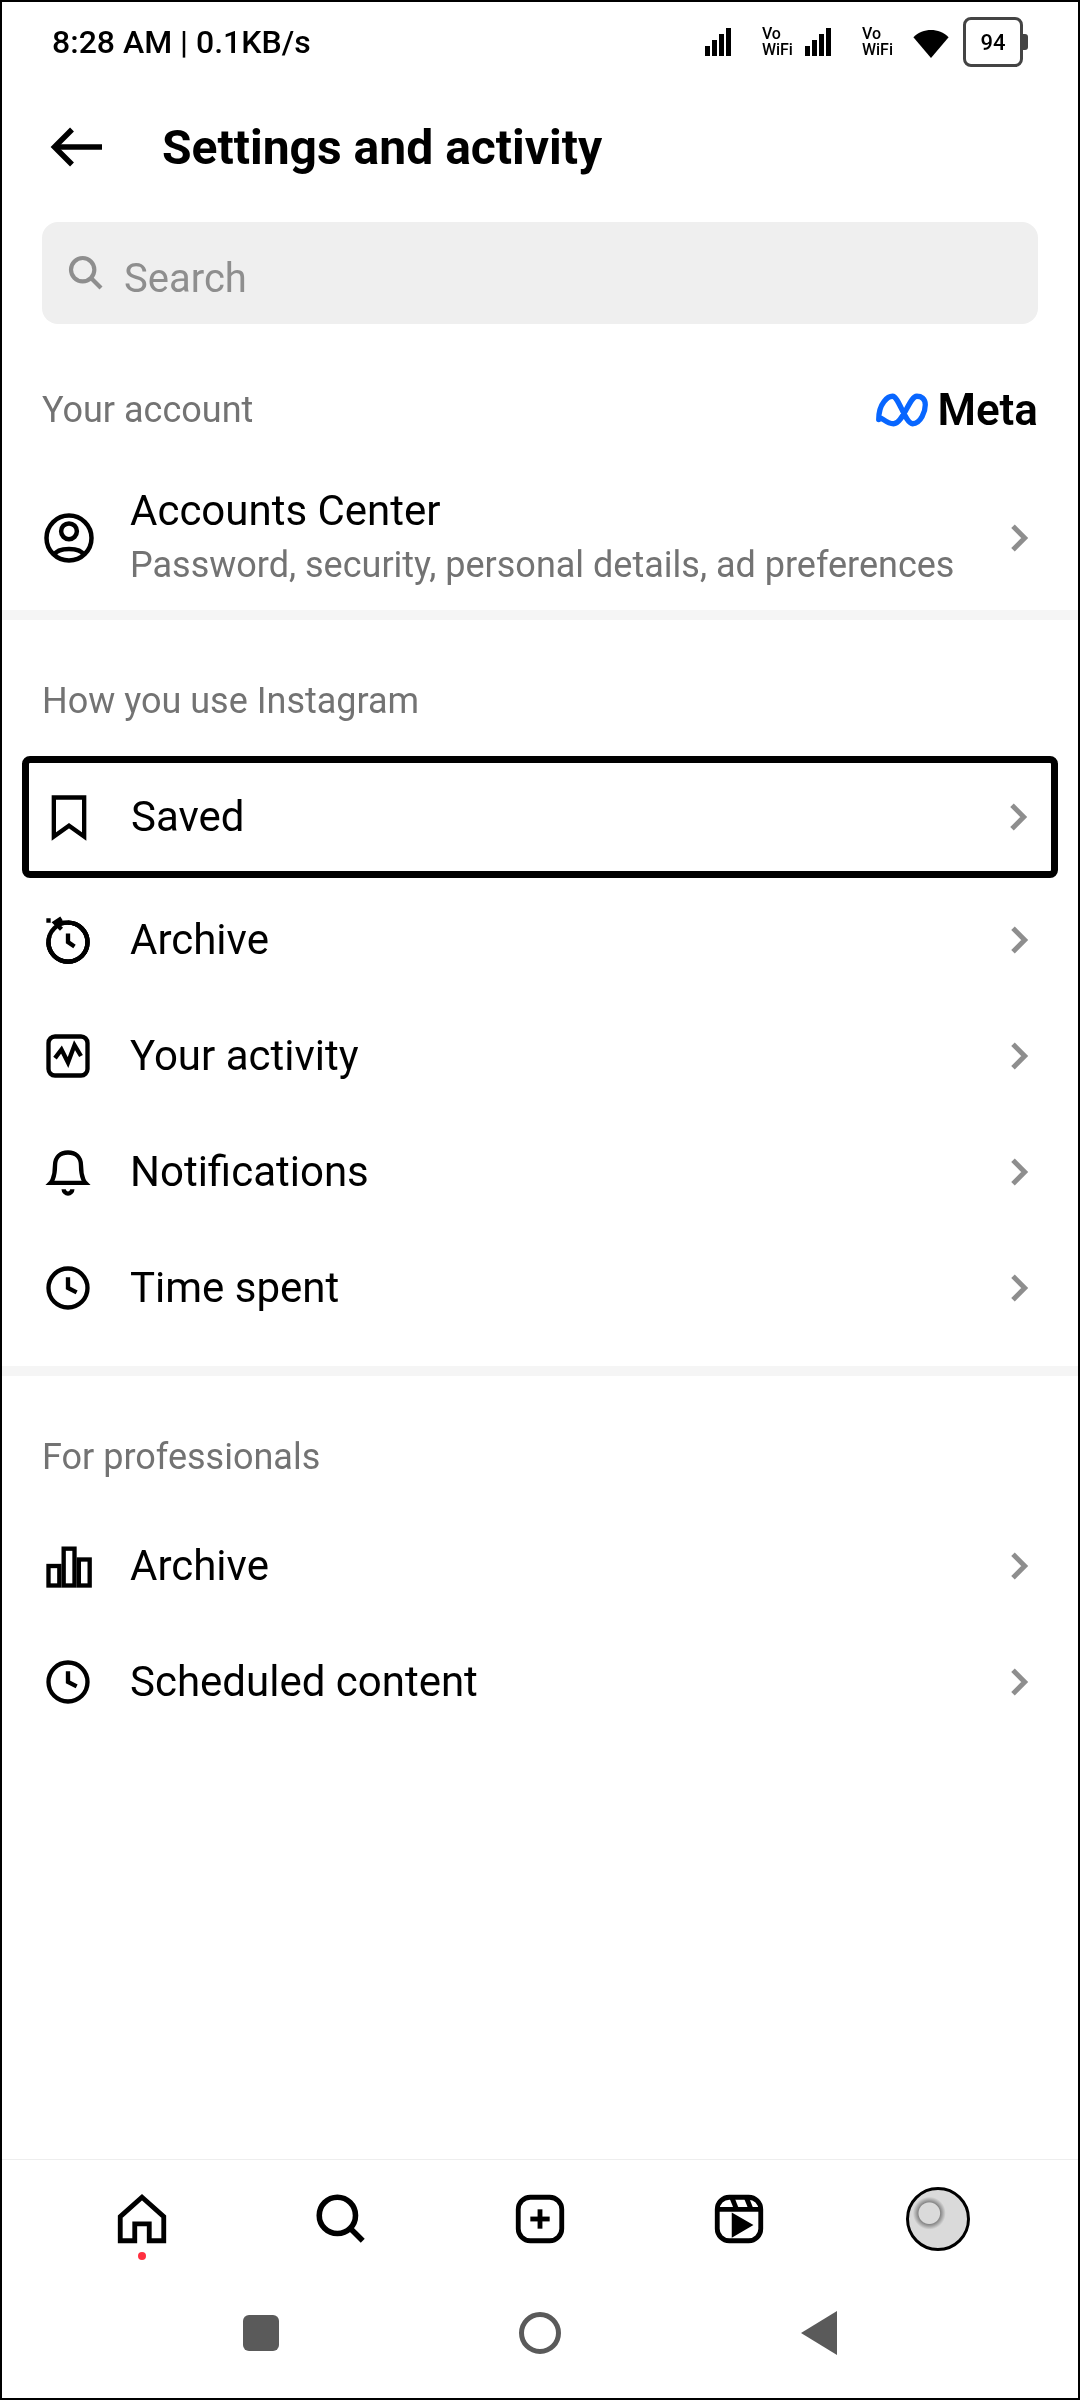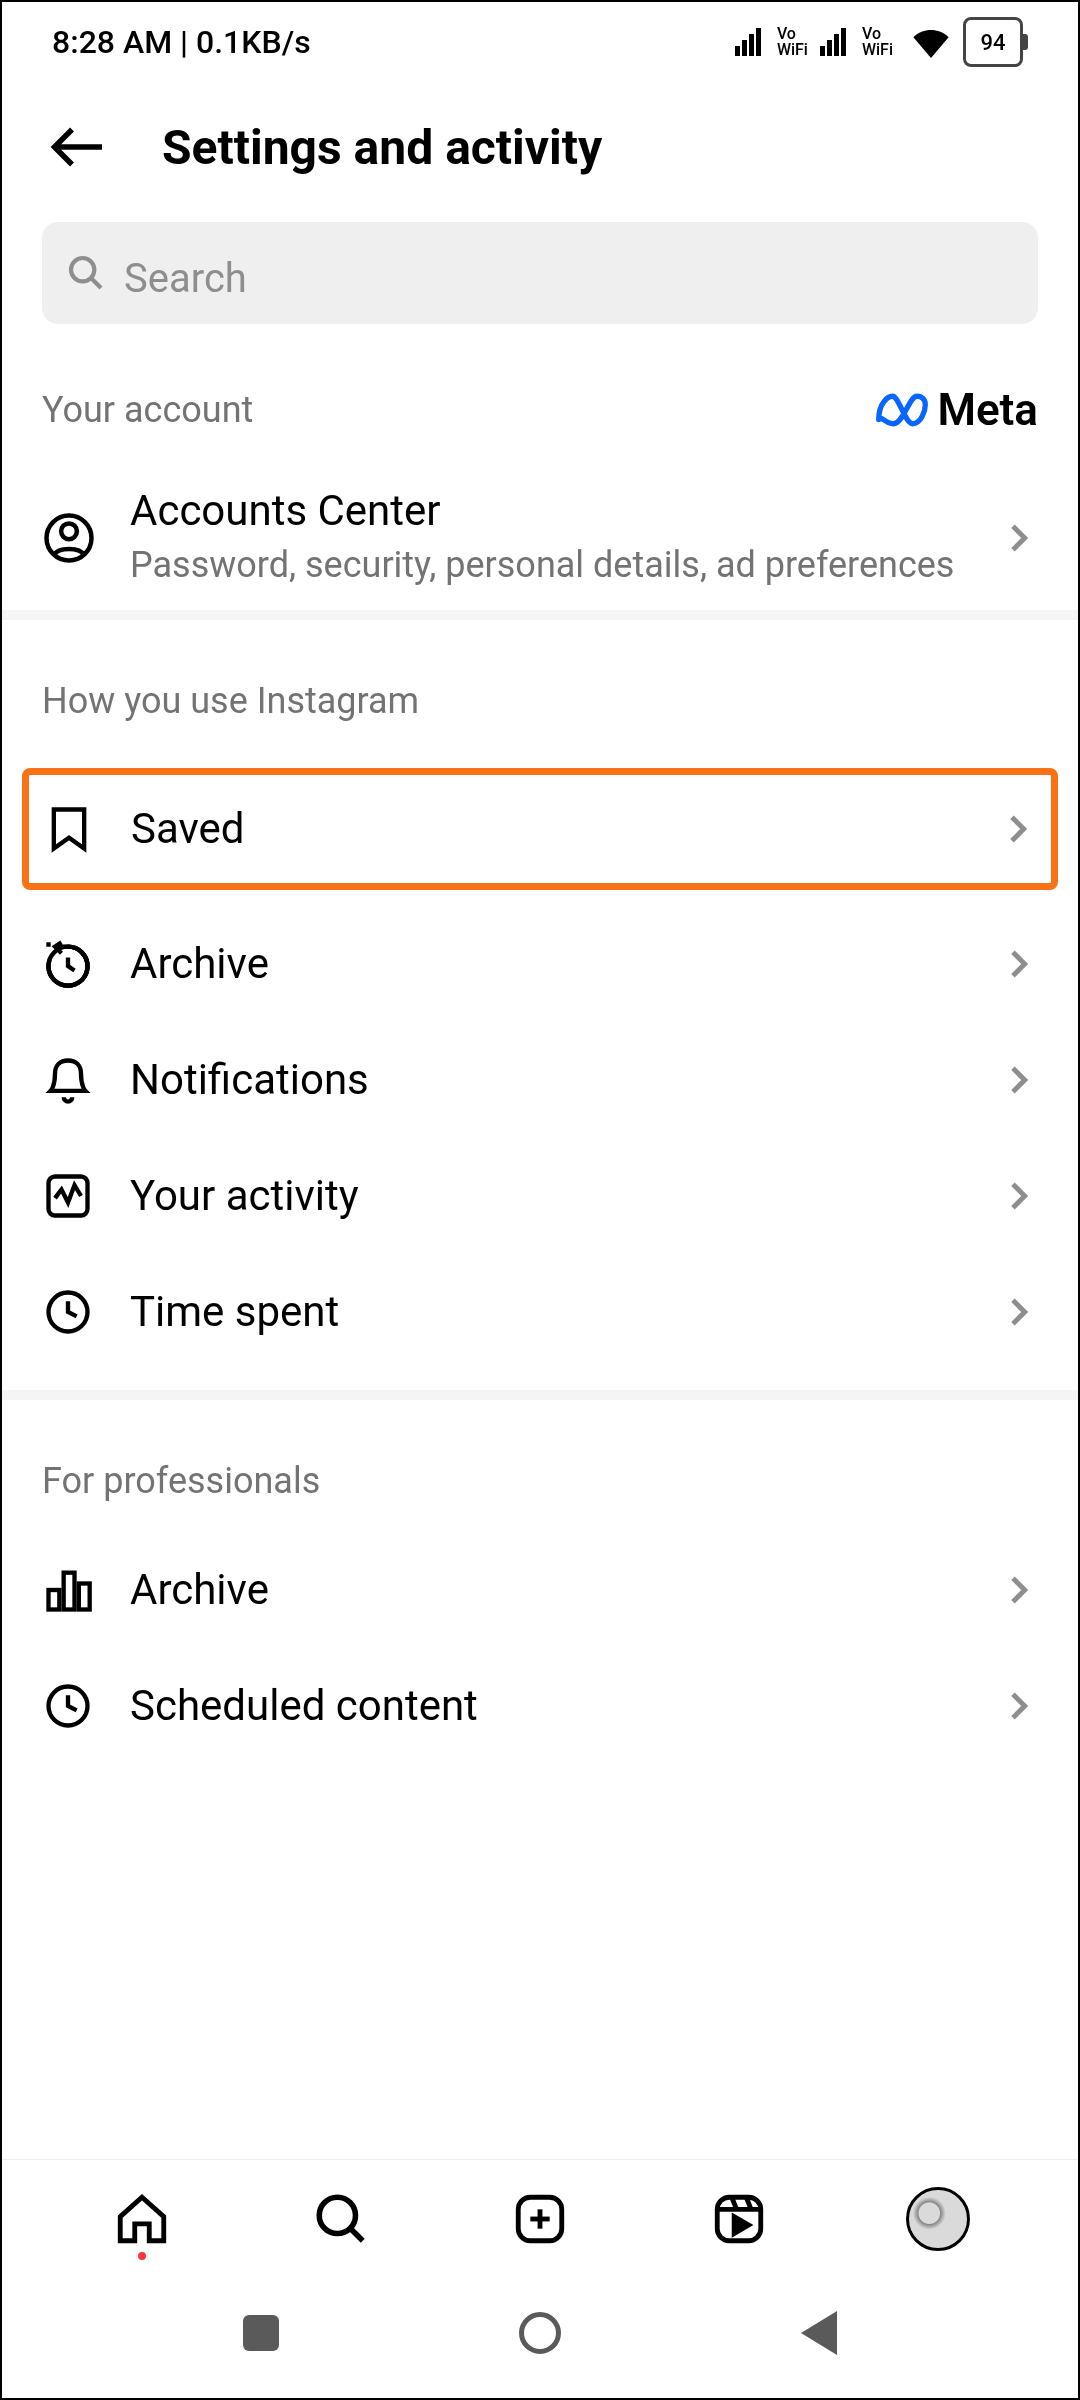--- a/index.html
+++ b/index.html
@@ -4,21 +4,21 @@
   <style>
     * { margin: 0; padding: 0; box-sizing: border-box; font-family: -apple-system, BlinkMacSystemFont, "Segoe UI", Roboto, Helvetica, Arial, sans-serif; }
     body { width: 1080px; height: 2400px; background: #fff; display: flex; flex-direction: column; border: 2px solid #000; }
     
     
     .status-bar { height: 80px; display: flex; align-items: center; justify-content: space-between; padding: 0 50px; font-size: 32px; font-weight: 500; color: #000; }
     .status-left { display: flex; align-items: center; }
     .status-right { display: flex; align-items: center; gap: 12px; }
     .signal-group { display: flex; align-items: flex-end; gap: 2px; }
     .signal-bar { width: 5px; background: #000; }
-    .vowifi { font-size: 16px; line-height: 1; margin-left: 4px; }
+    .vowifi { font-size: 16px; line-height: 1; margin-left: 19px; }
     .wifi-svg, .battery-svg { margin-left: 6px; }
     .battery { display: flex; align-items: center; }
     .battery-body { border: 3px solid #444; border-radius: 8px; width: 60px; height: 50px; display: flex; align-items: center; justify-content: center; font-size: 22px; font-weight: 500; }
     .battery-tip { width: 5px; height: 16px; background: #444; border-radius: 0 3px 3px 0; }
     
     
     .header { display: flex; align-items: center; padding: 30px 40px 40px 40px; }
     .back-btn { width: 70px; height: 70px; display: flex; align-items: center; justify-content: center; }
     .header-title { font-size: 48px; font-weight: 700; margin-left: 50px; }
     
@@ -40,21 +40,21 @@
     .accounts-content { flex: 1; margin-left: 28px; }
     .accounts-title { font-size: 42px; font-weight: 400; color: #000; }
     .accounts-subtitle { font-size: 36px; color: #737373; margin-top: 6px; line-height: 1.35; }
     .chevron { flex-shrink: 0; }
     .section-desc { font-size: 34px; color: #737373; line-height: 1.4; padding: 30px 0 40px 0; }
     .learn-more { color: #0095f6; font-weight: 500; }
     .divider { height: 10px; background: #f5f5f5; }
     
     
     .list-item { display: flex; align-items: center; padding: 32px 0; }
-    .list-item.highlighted { border: 7px solid #f97316; border-radius: 8px; margin: 16px -20px; padding: 28px 14px; }
+    .list-item.highlighted { border: 7px solid #000000; border-radius: 8px; margin: 4px -20px; padding: 28px 14px; }
     .list-icon { width: 60px; display: flex; align-items: center; justify-content: flex-start; flex-shrink: 0; }
     .list-label { flex: 1; font-size: 42px; color: #000; margin-left: 28px; }
     
     
     .bottom-nav { margin-top: auto; display: flex; justify-content: space-around; align-items: center; padding: 24px 40px; border-top: 1px solid #eee; }
     .nav-item { width: 70px; height: 70px; display: flex; align-items: center; justify-content: center; position: relative; }
     .home-dot { position: absolute; bottom: -6px; left: 50%; transform: translateX(-50%); width: 8px; height: 8px; background: #ff3040; border-radius: 50%; }
     .avatar { width: 64px; height: 64px; border-radius: 50%; border: 3px solid #000; background: radial-gradient(circle at 35% 40%, #dadada 20%, #888 22%, #dadada 32%), radial-gradient(circle at 65% 40%, #dadada 20%, #888 22%, #dadada 32%), linear-gradient(#c8c8c8,#e8e8e8); }
     
     
@@ -181,38 +181,38 @@
     </div>
     <div class="list-label">Archive</div>
     <svg class="chevron" width="40" height="40" viewBox="0 0 24 24" fill="none" stroke="#8e8e8e" stroke-width="3">
           <polyline points="9 5 16 12 9 19"></polyline>
         </svg>
   </div>
 
   <div class="list-item">
     <div class="list-icon">
       <svg width="52" height="52" viewBox="0 0 24 24" fill="none" stroke="#000" stroke-width="2">
+            <rect x="3" y="3" width="18" height="18" rx="3"></rect>
+            <polyline points="6 13 9 9 12 15 15 7 18 12"></polyline>
+          </svg>
+    </div>
+    <div class="list-label">Your activity</div>
+    <svg class="chevron" width="40" height="40" viewBox="0 0 24 24" fill="none" stroke="#8e8e8e" stroke-width="3">
+          <polyline points="9 5 16 12 9 19"></polyline>
+        </svg>
+  </div>
+
+  <div class="list-item">
+    <div class="list-icon">
+      <svg width="52" height="52" viewBox="0 0 24 24" fill="none" stroke="#000" stroke-width="2">
             <path d="M6 9 C6 5 8.5 3 12 3 C15.5 3 18 5 18 9 C18 15 20 17 20 17 H4 C4 17 6 15 6 9 Z"></path>
             <path d="M10 20 C10 21 11 22 12 22 C13 22 14 21 14 20"></path>
           </svg>
     </div>
     <div class="list-label">Notifications</div>
-    <svg class="chevron" width="40" height="40" viewBox="0 0 24 24" fill="none" stroke="#8e8e8e" stroke-width="3">
-          <polyline points="9 5 16 12 9 19"></polyline>
-        </svg>
-  </div>
-
-  <div class="list-item">
-    <div class="list-icon">
-      <svg width="52" height="52" viewBox="0 0 24 24" fill="none" stroke="#000" stroke-width="2">
-            <rect x="3" y="3" width="18" height="18" rx="3"></rect>
-            <polyline points="6 13 9 9 12 15 15 7 18 12"></polyline>
-          </svg>
-    </div>
-    <div class="list-label">Your activity</div>
     <svg class="chevron" width="40" height="40" viewBox="0 0 24 24" fill="none" stroke="#8e8e8e" stroke-width="3">
           <polyline points="9 5 16 12 9 19"></polyline>
         </svg>
   </div>
 
   <div class="list-item">
     <div class="list-icon">
       <svg width="52" height="52" viewBox="0 0 24 24" fill="none" stroke="#000" stroke-width="2">
             <circle cx="12" cy="12" r="9"></circle>
             <polyline points="12 7 12 12 16 14"></polyline>

